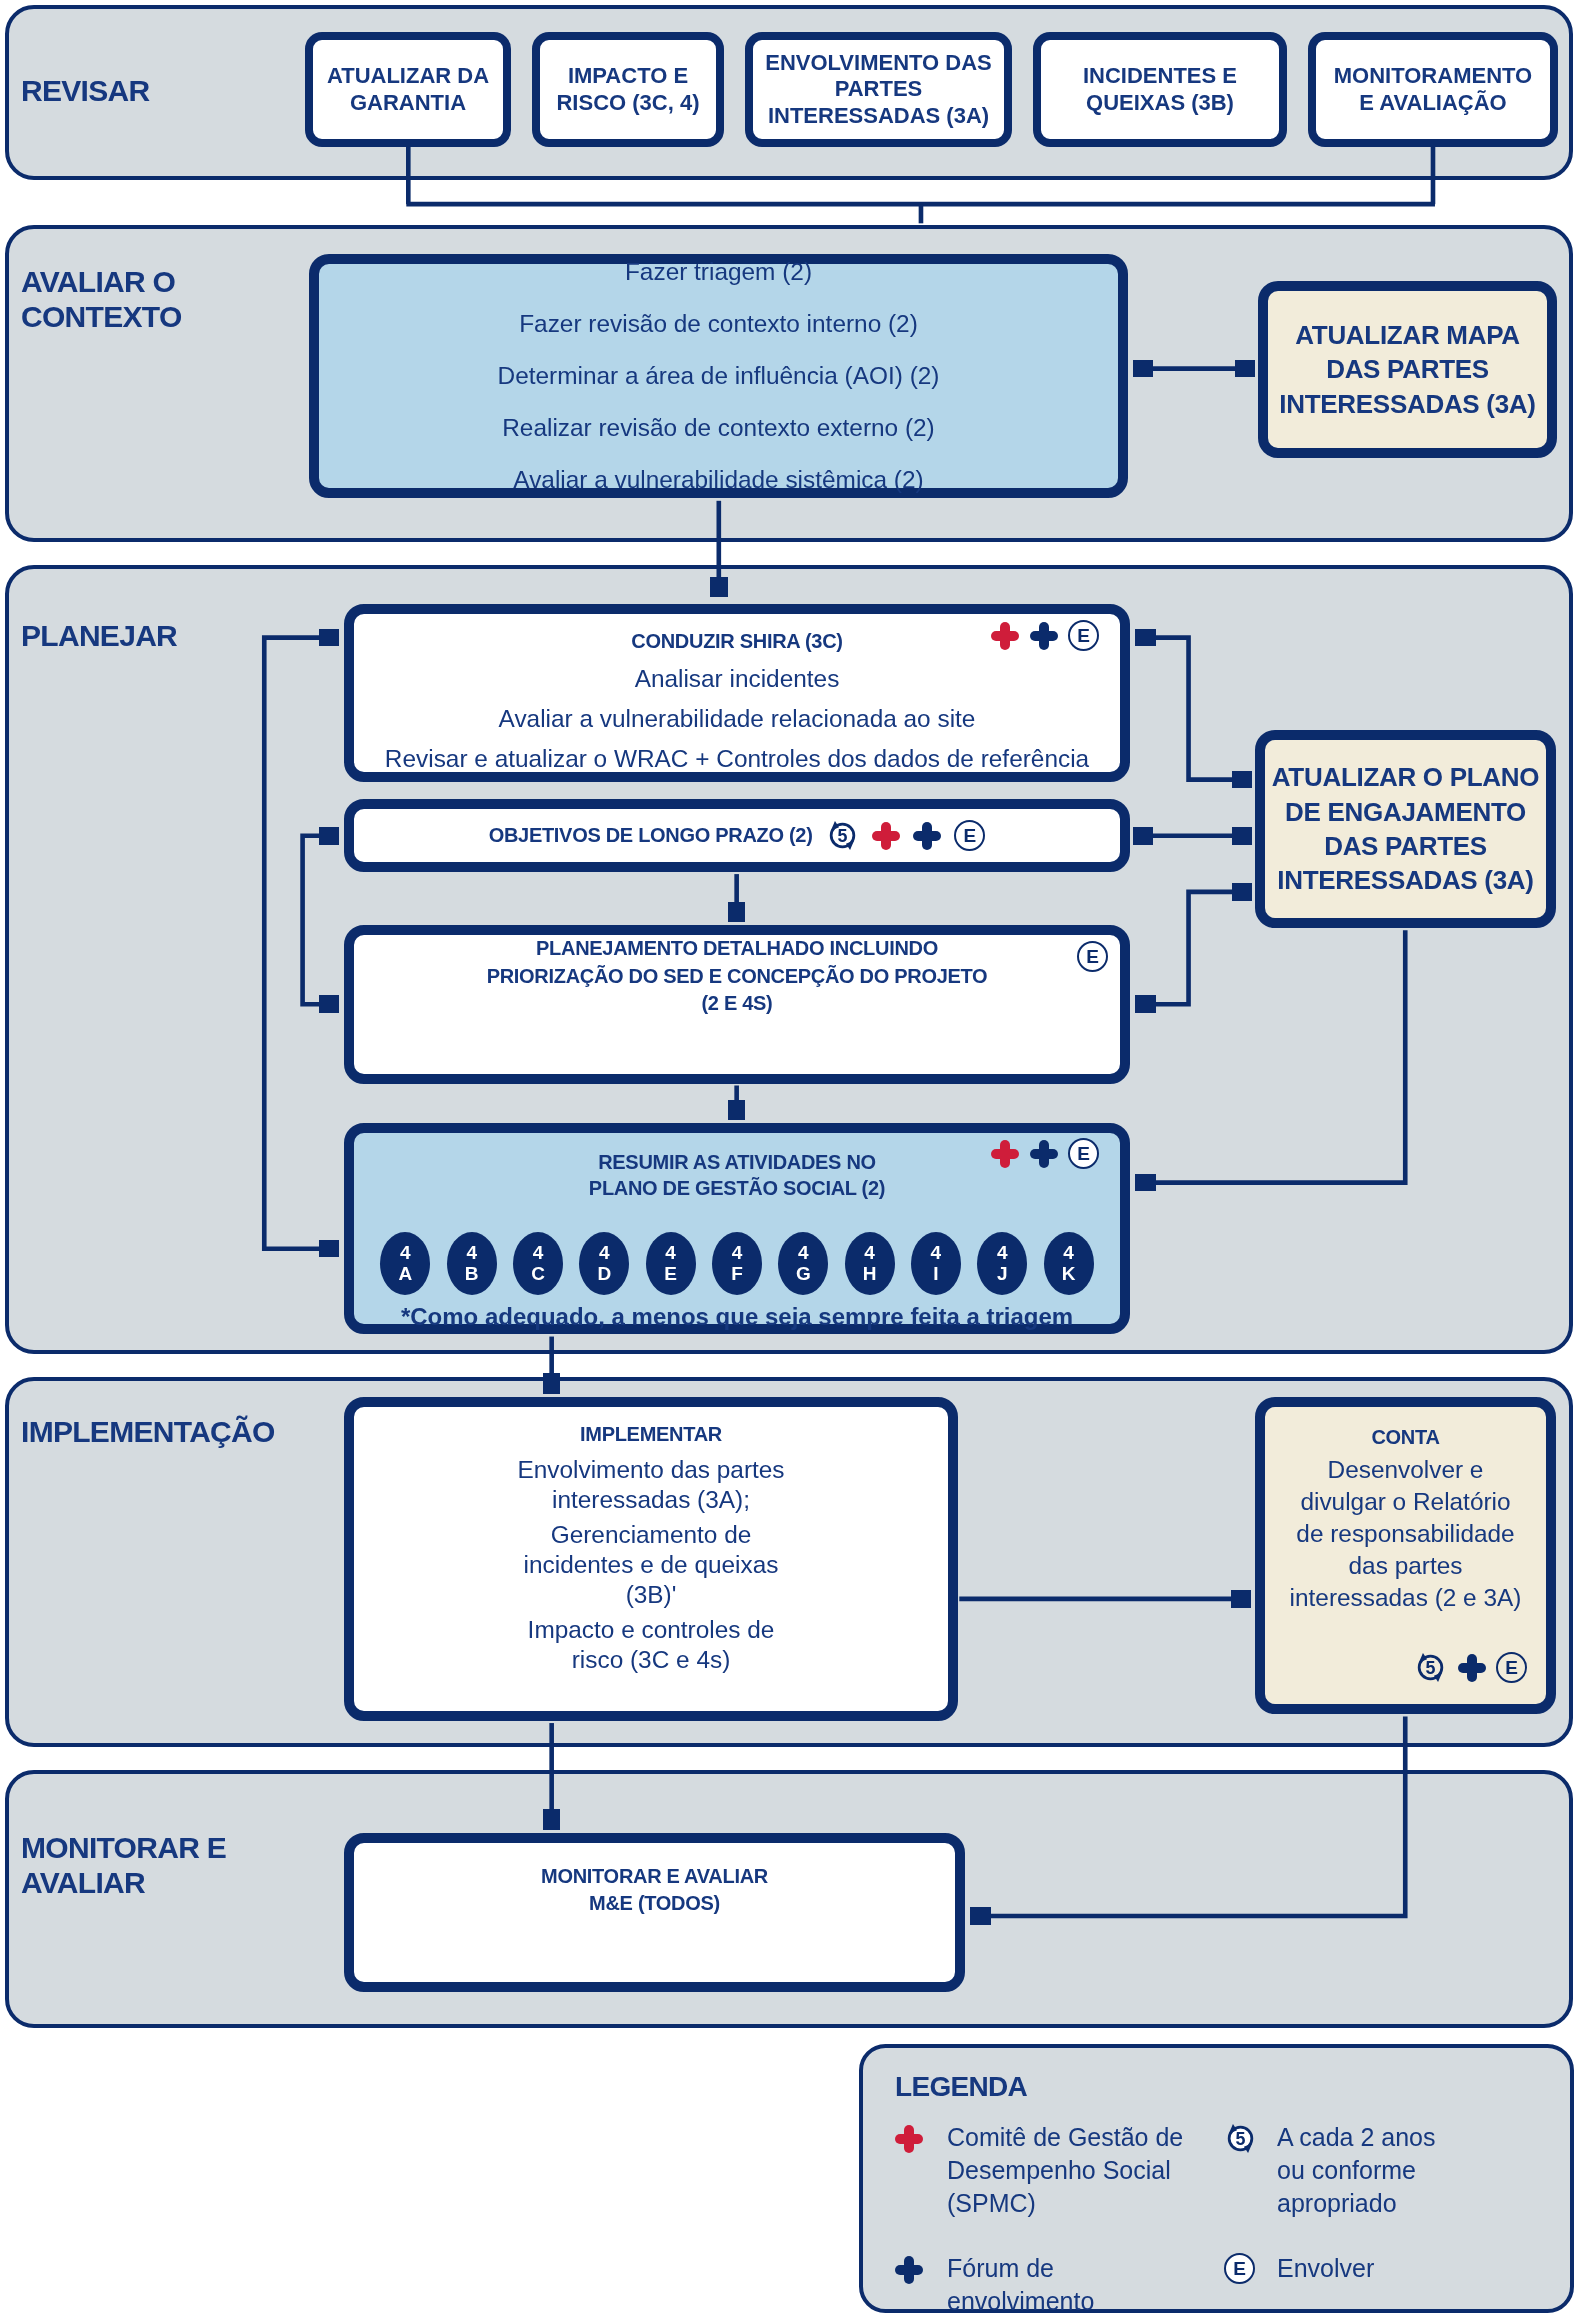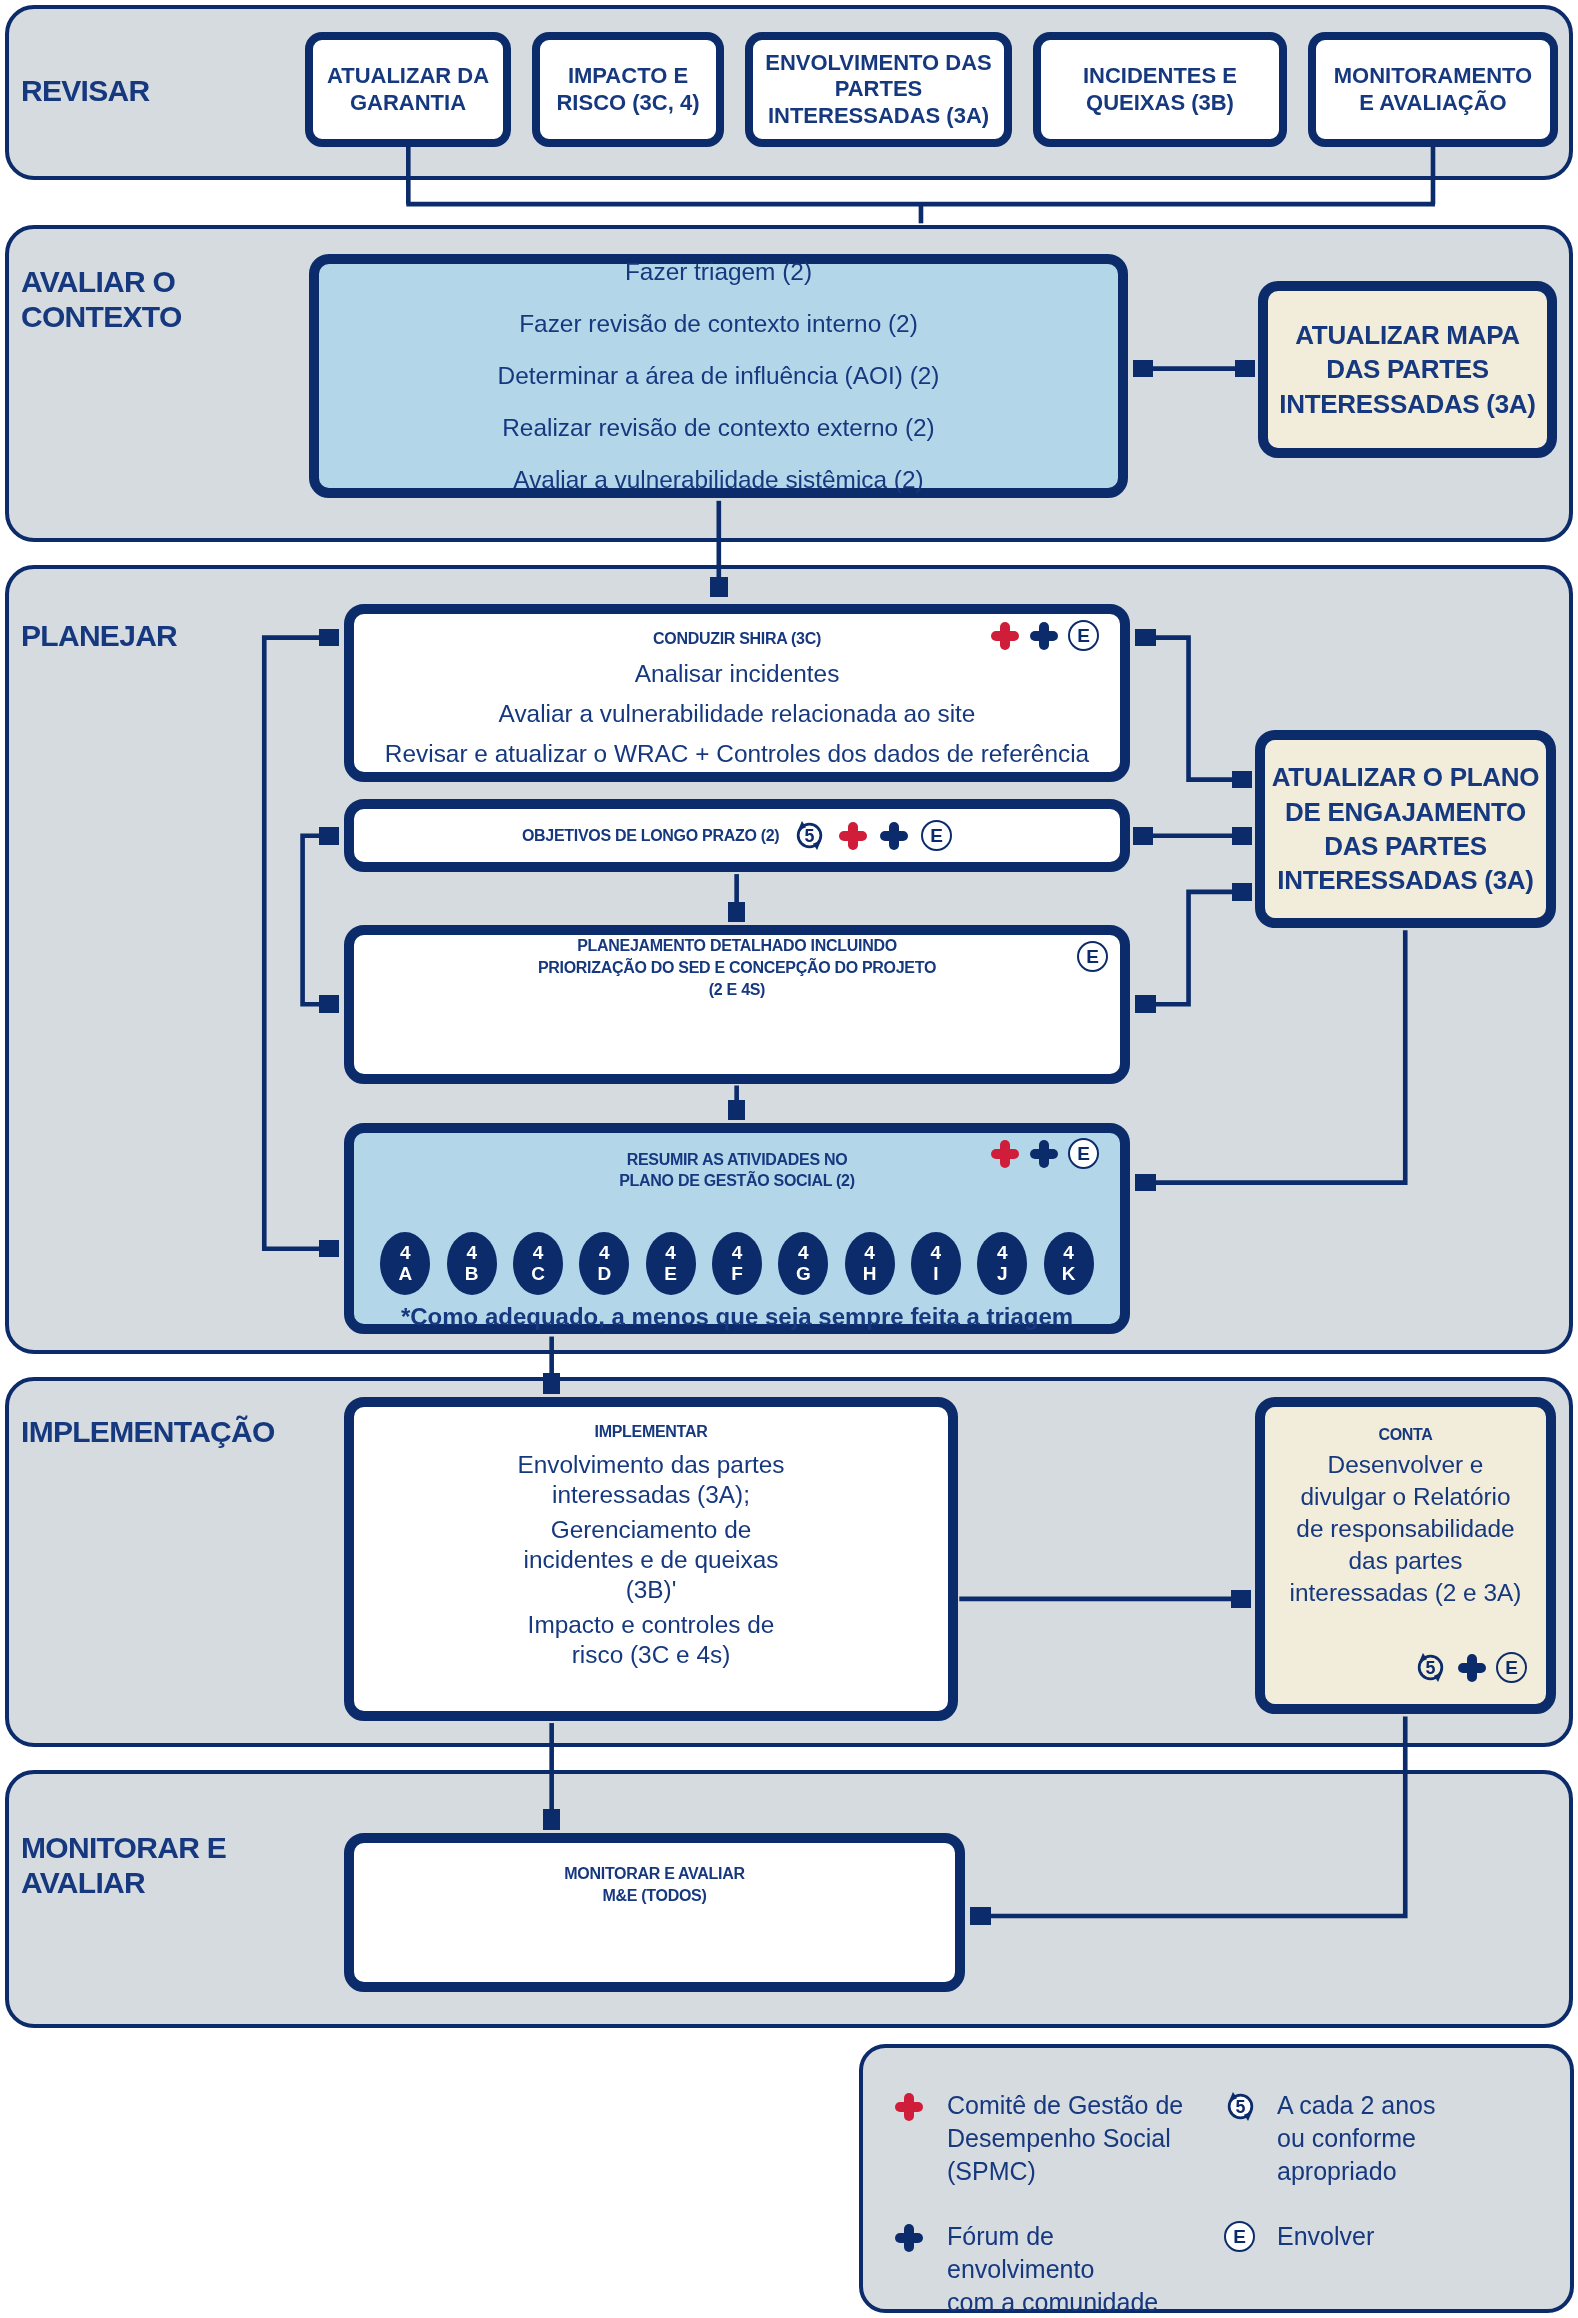--- a/index.html
+++ b/index.html
@@ -22,21 +22,21 @@
 
   .node{position:absolute;background:#fff;border:10px solid var(--navy);border-radius:20px;
         box-sizing:border-box;z-index:10;color:var(--txt);}
   .node-sm{border-width:8.6px;border-radius:17px;display:flex;align-items:center;justify-content:center;
            text-align:center;font-weight:bold;font-size:22px;line-height:1.2;padding:0 8px;}
   .node-blue{background:var(--lblue);}
   .node-beige{background:var(--beige);}
 
   .center-list{display:flex;flex-direction:column;justify-content:center;height:100%;
                text-align:center;font-size:24.4px;gap:24px;}
-  .box-title{font-weight:bold;font-size:16px;text-align:center;letter-spacing:-0.3px;}
+  .box-title{font-weight:bold;font-size:20px;text-align:center;letter-spacing:-0.3px;}
   .body-line{font-size:24.4px;text-align:center;}
   .pre{white-space:pre-line;}
   .beige-text{display:flex;align-items:center;justify-content:center;height:100%;
               text-align:center;font-weight:bold;font-size:26px;line-height:1.32;white-space:pre-line;
               letter-spacing:-0.3px;}
 
   
   .icn-cross{width:28px;height:28px;position:relative;flex:0 0 auto;}
   .icn-cross .b1,.icn-cross .b2{position:absolute;background:var(--cc,#0b2b6b);border-radius:6px;}
   .icn-cross .b1{left:50%;top:0;width:10px;height:100%;transform:translateX(-50%);}
@@ -241,20 +241,21 @@
   <div class="section" style="left:5.3px;top:1770px;width:1568px;height:258px;"></div>
   <div class="sec-label" style="left:21px;top:1830px;">MONITORAR E
 AVALIAR</div>
 
   <div class="node" style="left:344px;top:1833px;width:621px;height:159px;">
     <div class="box-title pre" style="margin-top:20px;line-height:1.35;">MONITORAR E AVALIAR
 M&amp;E (TODOS)</div>
   </div>
 
   <div class="legend">
+    <div class="legend-title">LEGENDA</div>
     <div class="legend-grid">
       <span class="icn-cross cross-red" style="margin-top:4px;">
           <i class="b1"></i>
           <i class="b2"></i>
         </span>
       <div class="legend-text">Comitê de Gestão de
 Desempenho Social
 (SPMC)</div>
       <svg class="icn-five" viewBox="0 0 48 48" style="margin-top:1.3px;">
         <circle cx="24" cy="24" r="16.5" fill="#fff" stroke="#0b2b6b" stroke-width="4"></circle>

